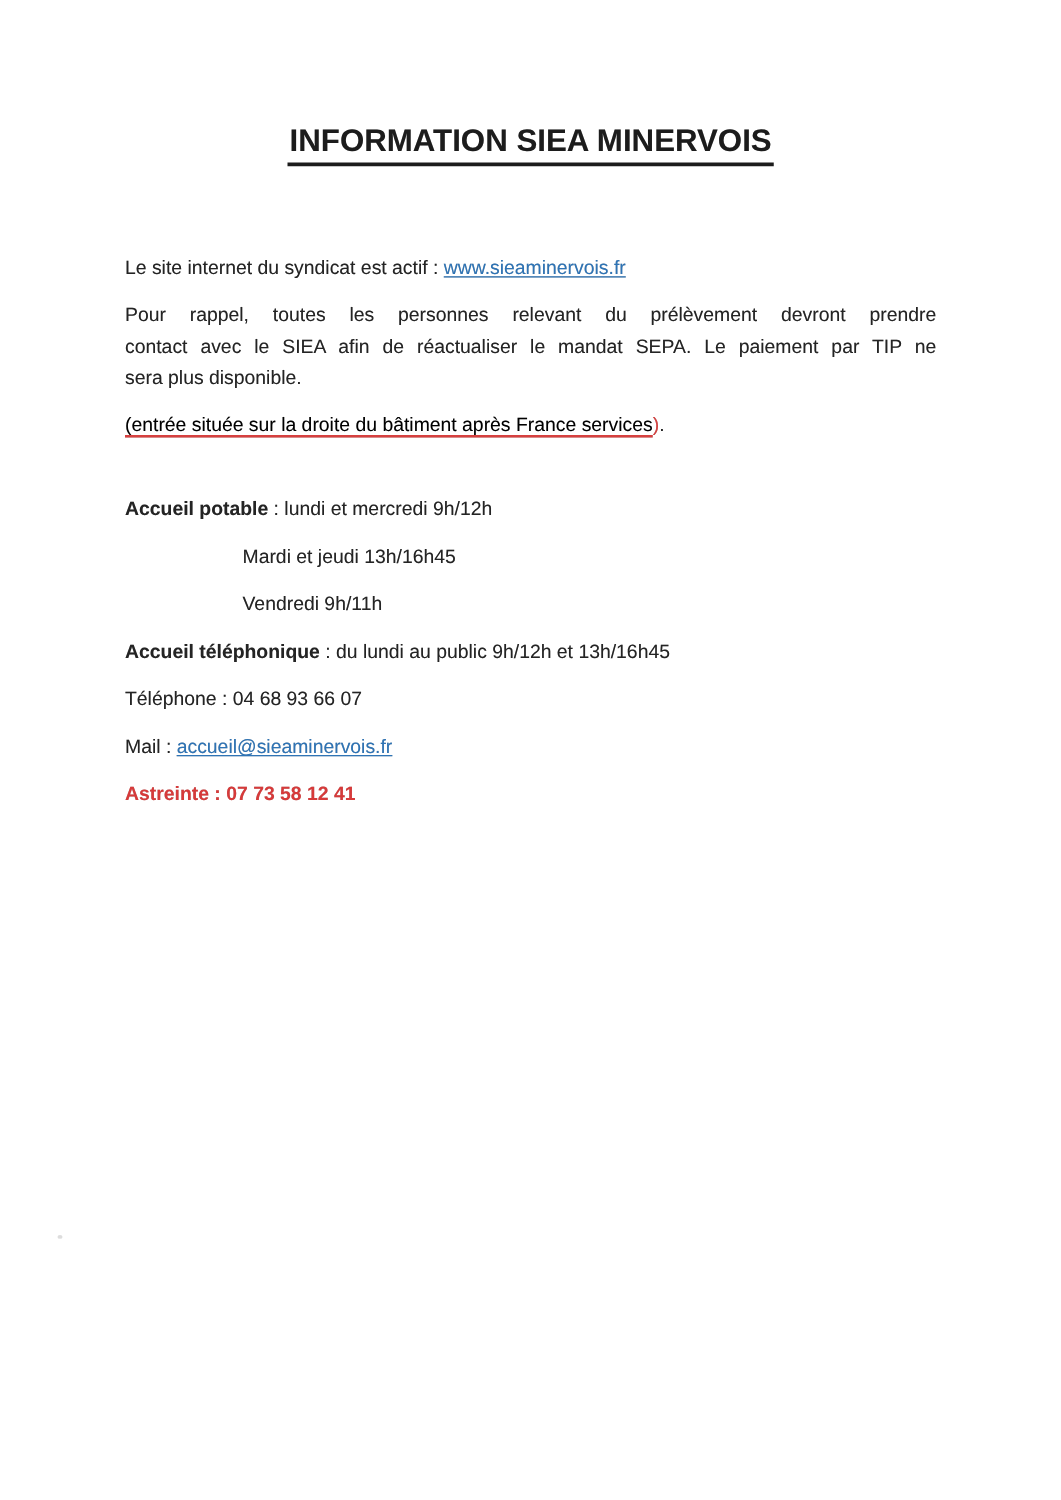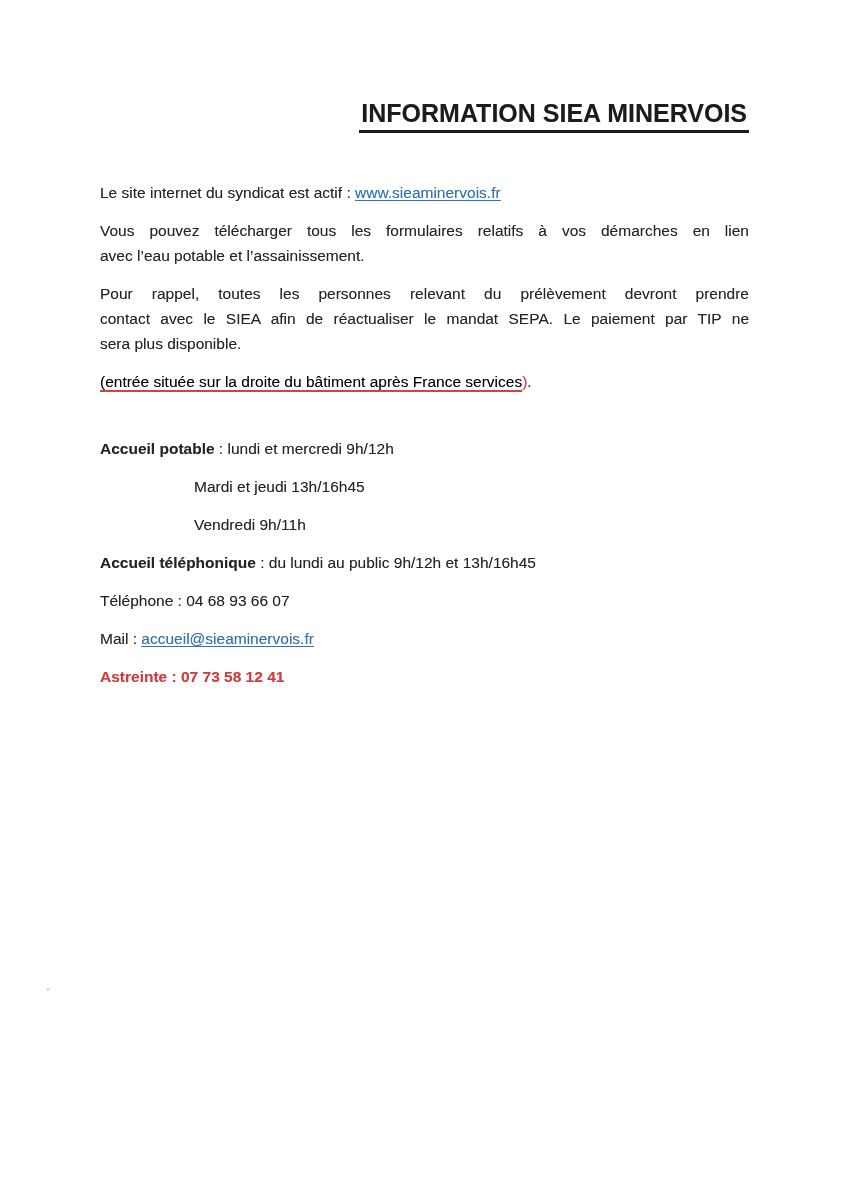--- a/index.html
+++ b/index.html
@@ -14,37 +14,37 @@
     text-shadow: 0 0 0.4px rgba(40,40,40,0.35); 
   }
   .content {
     position: absolute;
     left: 100px;
     top: 0;
     width: 649px;
   }
   .title-wrap {
     margin-top: 97px;
-    text-align: right;
+    text-align: center;
   }
   .title {
     display: inline-block;
     font-size: 25px;
     font-weight: bold;
     line-height: 32px;
     color: #1c1c1c;
     border-bottom: 3px solid #1c1c1c;
     padding: 0 2px 1px 2px;
   }
   .para {
     margin: 0 0 13px 0;
     font-size: 15.5px;
     line-height: 25px;
   }
-  .first-para { margin-top: 47px; }
+  .first-para { margin-top: 69px; }
   .jl { display: block; text-align: justify; text-align-last: justify; }
   .ll { display: block; }
   .link {
     color: #2e74b6;
     text-decoration: underline;
     text-decoration-color: #2e74b6;
     text-underline-offset: 2px;
     cursor: pointer;
   }
   .red { color: #d6403f; }
@@ -77,24 +77,20 @@
   <div class="content">
 
     <div class="title-wrap">
       <span class="title">INFORMATION SIEA MINERVOIS</span>
     </div>
 
     <p class="para first-para">
       <span>Le site internet du syndicat est actif : </span><a class="link">www.sieaminervois.fr</a>
     </p>
 
-    <p class="para">
-      <span class="jl">Vous pouvez télécharger tous les formulaires relatifs à vos démarches en lien</span>
-      <span class="ll">avec l’eau potable et l’assainissement.</span>
-    </p>
 
     <p class="para">
       <span class="jl">Pour rappel, toutes les personnes relevant du prélèvement devront prendre</span>
       <span class="jl">contact avec le SIEA afin de réactualiser le mandat SEPA. Le paiement par TIP ne</span>
       <span class="ll">sera plus disponible.</span>
     </p>
 
     <p class="para">
       <span class="ll"><span class="red-underline">(entrée située sur la droite du bâtiment après France services</span><span class="red">)</span><span>.</span></span>
     </p>

